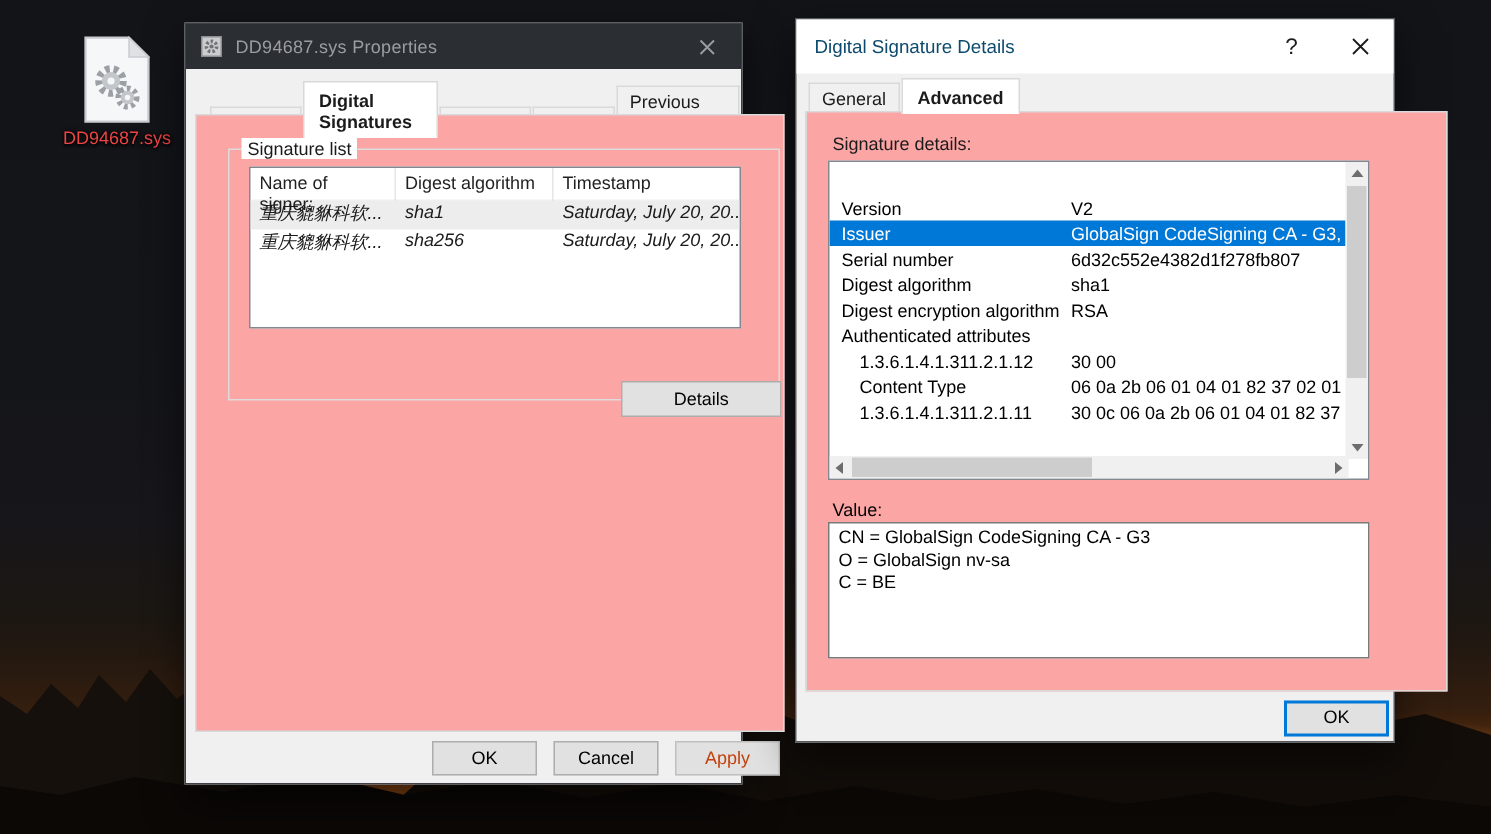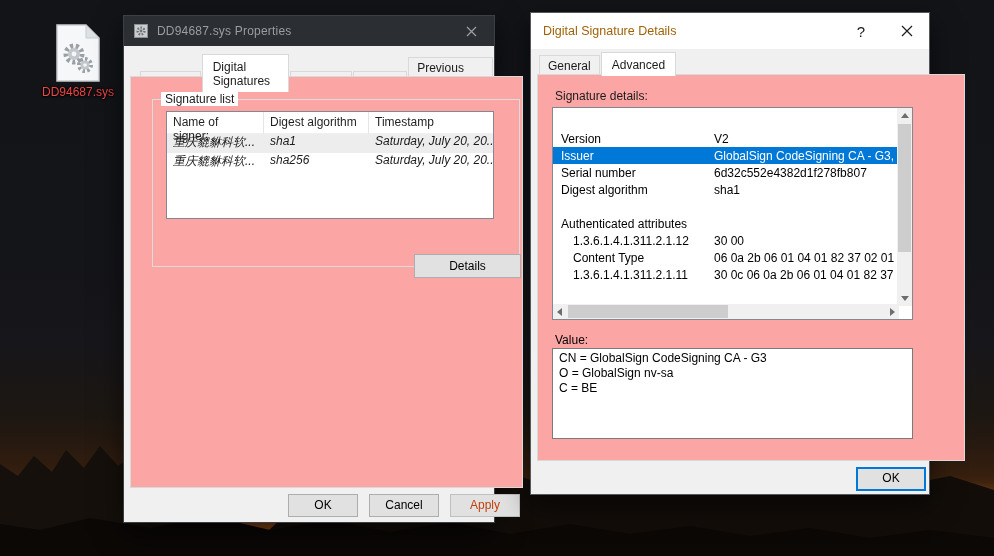--- a/index.html
+++ b/index.html
@@ -28,21 +28,21 @@
     display:flex; align-items:center; padding-left:9px; color:#9a9da1;
   }
   #dlg1 .titlebar .ticon { width:16px; height:16px; margin-right:8px; flex:0 0 auto; }
   #dlg1 .titlebar .ttext { font-size:12px; letter-spacing:.2px; }
   #dlg1 .close1 { position:absolute; right:0; top:0; width:45px; height:30px; display:flex; align-items:center; justify-content:center; }
   .tabs { position:absolute; display:flex; align-items:flex-end; }
   .tab {
     background:#f0f0f0; border:1px solid #d9d9d9; border-bottom:none;
     padding:3px 8px 3px; margin-right:1px; font-size:12px; color:#1b1b1b; position:relative;
   }
-  .tab.active { background:#fff; padding:5px 10px 4px; z-index:3; margin-top:-2px; }
+  .tab.active { background:#fff; padding:5px 10px 4px; z-index:3; margin-top:-2px;font-weight:bold; }
   .tabpage { position:absolute; background:#fca5a5; border:1px solid #d9d9d9; z-index:1; }
   #dlg1 .tabs { left:16px; top:40px; }
   #dlg1 .tabpage { left:6px; top:60px; width:393px; height:412px; }
   .groupbox { position:absolute; border:1px solid #dcdcdc; }
   .grouplabel { position:absolute; top:-8px; left:8px; background:#fff; padding:0 4px; font-size:12px; color:#1b1b1b; }
   #gb1 { left:21px; top:22px; width:368px; height:168px; }
   .listtable { position:absolute; left:13px; top:11px; width:328px; height:108px; border:1px solid #828790; background:#fff; overflow:hidden; }
   .lt-head { display:flex; height:22px; border-bottom:1px solid #f0f0f0; }
   .lt-hcell { font-size:12px; color:#211f1f; padding:3px 6px 0; border-right:1px solid #e5e5e5; height:22px; }
   .lt-hcell:nth-child(1){ width:97px; } .lt-hcell:nth-child(2){ width:105px; } .lt-hcell:nth-child(3){ flex:1; border-right:none; }
@@ -52,21 +52,21 @@
   .lt-cell:nth-child(1){ width:97px; } .lt-cell:nth-child(2){ width:105px; } .lt-cell:nth-child(3){ flex:1; }
   #btn-details { left:261px; top:154px; width:107px; height:24px; line-height:22px; }
   #btn-ok1 { left:164px; top:478px; width:70px; height:23px; }
   #btn-cancel1 { left:245px; top:478px; width:70px; height:23px; }
   #btn-apply1 { left:326px; top:478px; width:70px; height:23px; }
 
   
   #dlg2 { left:530px; top:12px; width:400px; height:483px; border-color:#55585d; }
   #dlg2 .titlebar {
     position:absolute; left:0; top:0; right:0; height:36px; background:#fff;
-    display:flex; align-items:center; padding-left:12px; color:#a16207;
+    display:flex; align-items:center; padding-left:12px; color:#0c4a6e;
   }
   #dlg2 .ttext { font-size:12.5px; }
   .cap-btn { position:absolute; top:0; width:40px; height:36px; display:flex; align-items:center; justify-content:center; font-size:15px; color:#1b1b1b; }
   #help2 { right:48px; }
   #close2 { right:2px; }
   #dlg2 .tabs { left:8px; top:41px; }
   #dlg2 .tabpage { left:6px; top:61px; width:428px; height:387px; }
   #sigdetails-label { position:absolute; left:17px; top:14px; font-size:12px; color:#1b1b1b; }
   
   #lv { position:absolute; left:14px; top:32px; width:361px; height:213px; border:1px solid #828790; background:#fff; overflow:hidden; }
@@ -221,20 +221,24 @@
         <div class="lv-val">GlobalSign CodeSigning CA - G3, Globa</div>
       </div>
       <div class="lv-row" style="top:56px">
         <div class="lv-fld">Serial number</div>
         <div class="lv-val">6d32c552e4382d1f278fb807</div>
       </div>
       <div class="lv-row" style="top:73px">
         <div class="lv-fld">Digest algorithm</div>
         <div class="lv-val">sha1</div>
       </div>
+      <div class="lv-row" style="top:90px">
+        <div class="lv-fld">Digest encryption algorithm</div>
+        <div class="lv-val">RSA</div>
+      </div>
       <div class="lv-row" style="top:107px">
         <div class="lv-fld" style="width:260px">Authenticated attributes</div>
       </div>
       <div class="lv-row indent" style="top:124px">
         <div class="lv-fld">1.3.6.1.4.1.311.2.1.12</div>
         <div class="lv-val">30 00</div>
       </div>
       <div class="lv-row indent" style="top:141px">
         <div class="lv-fld">Content Type</div>
         <div class="lv-val">06 0a 2b 06 01 04 01 82 37 02 01 04</div>

